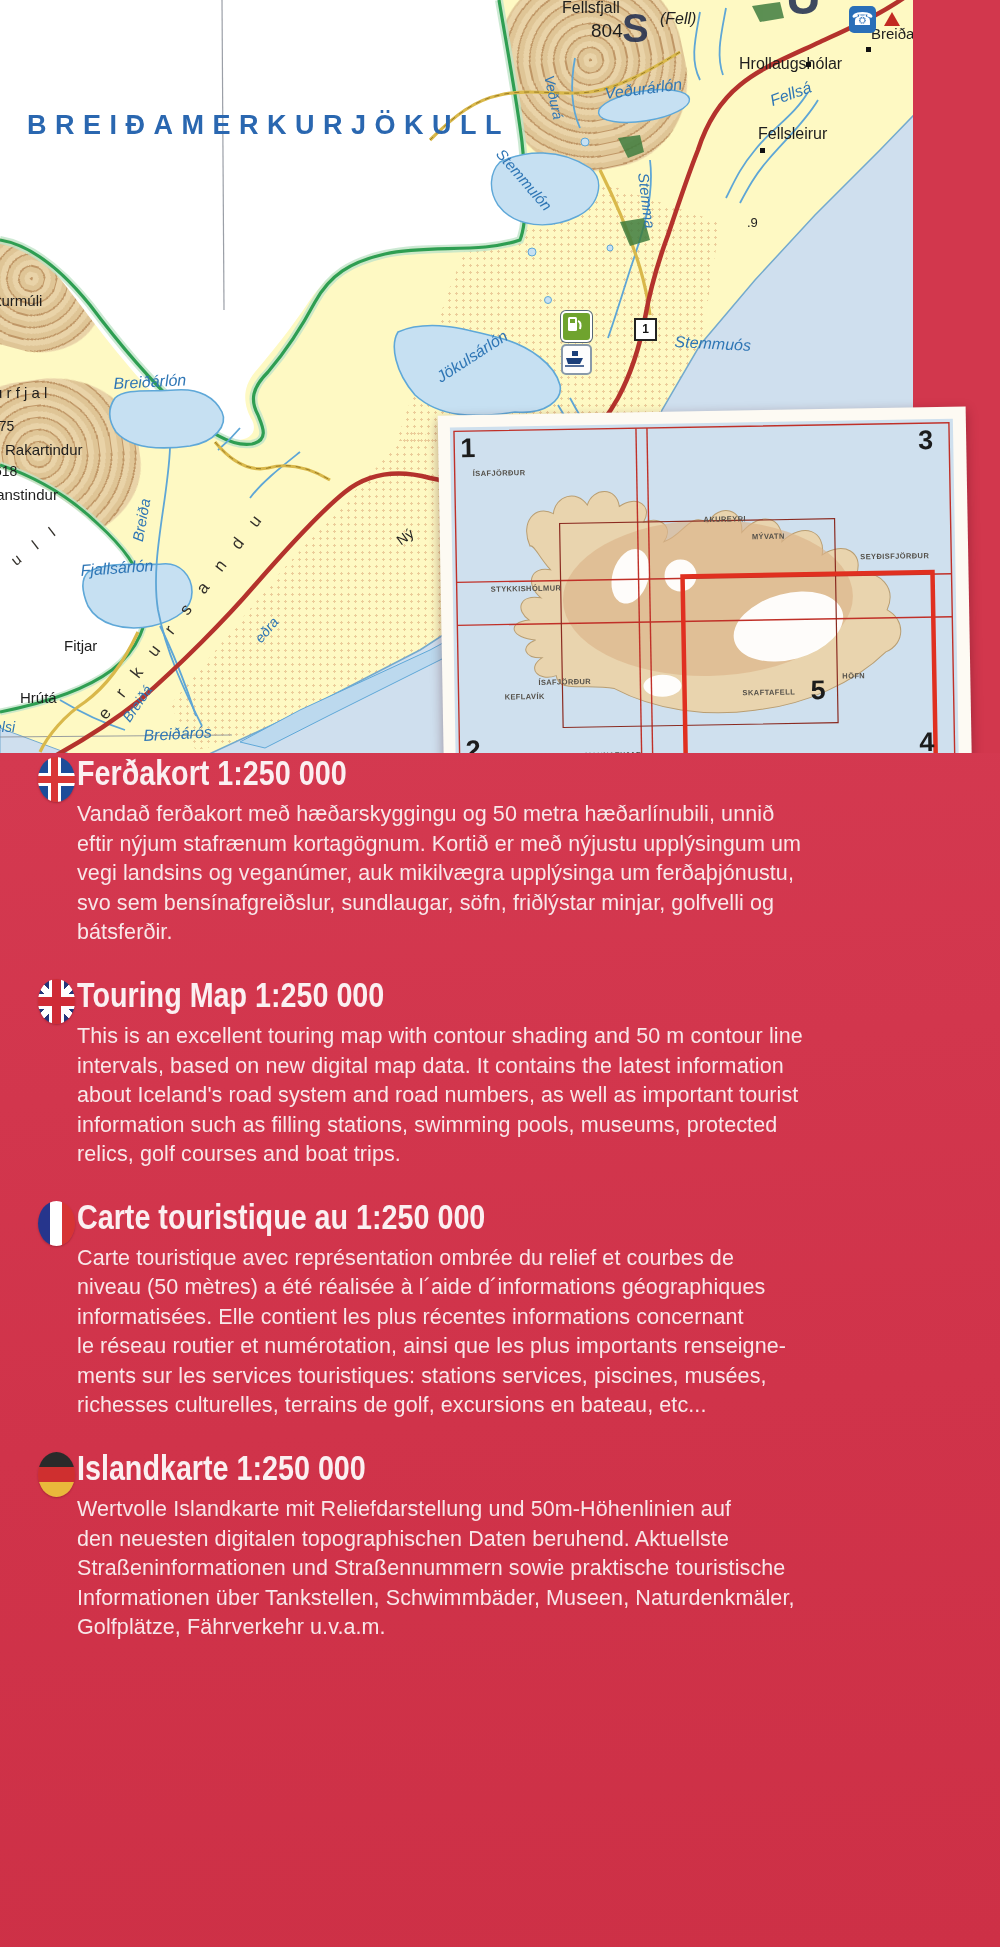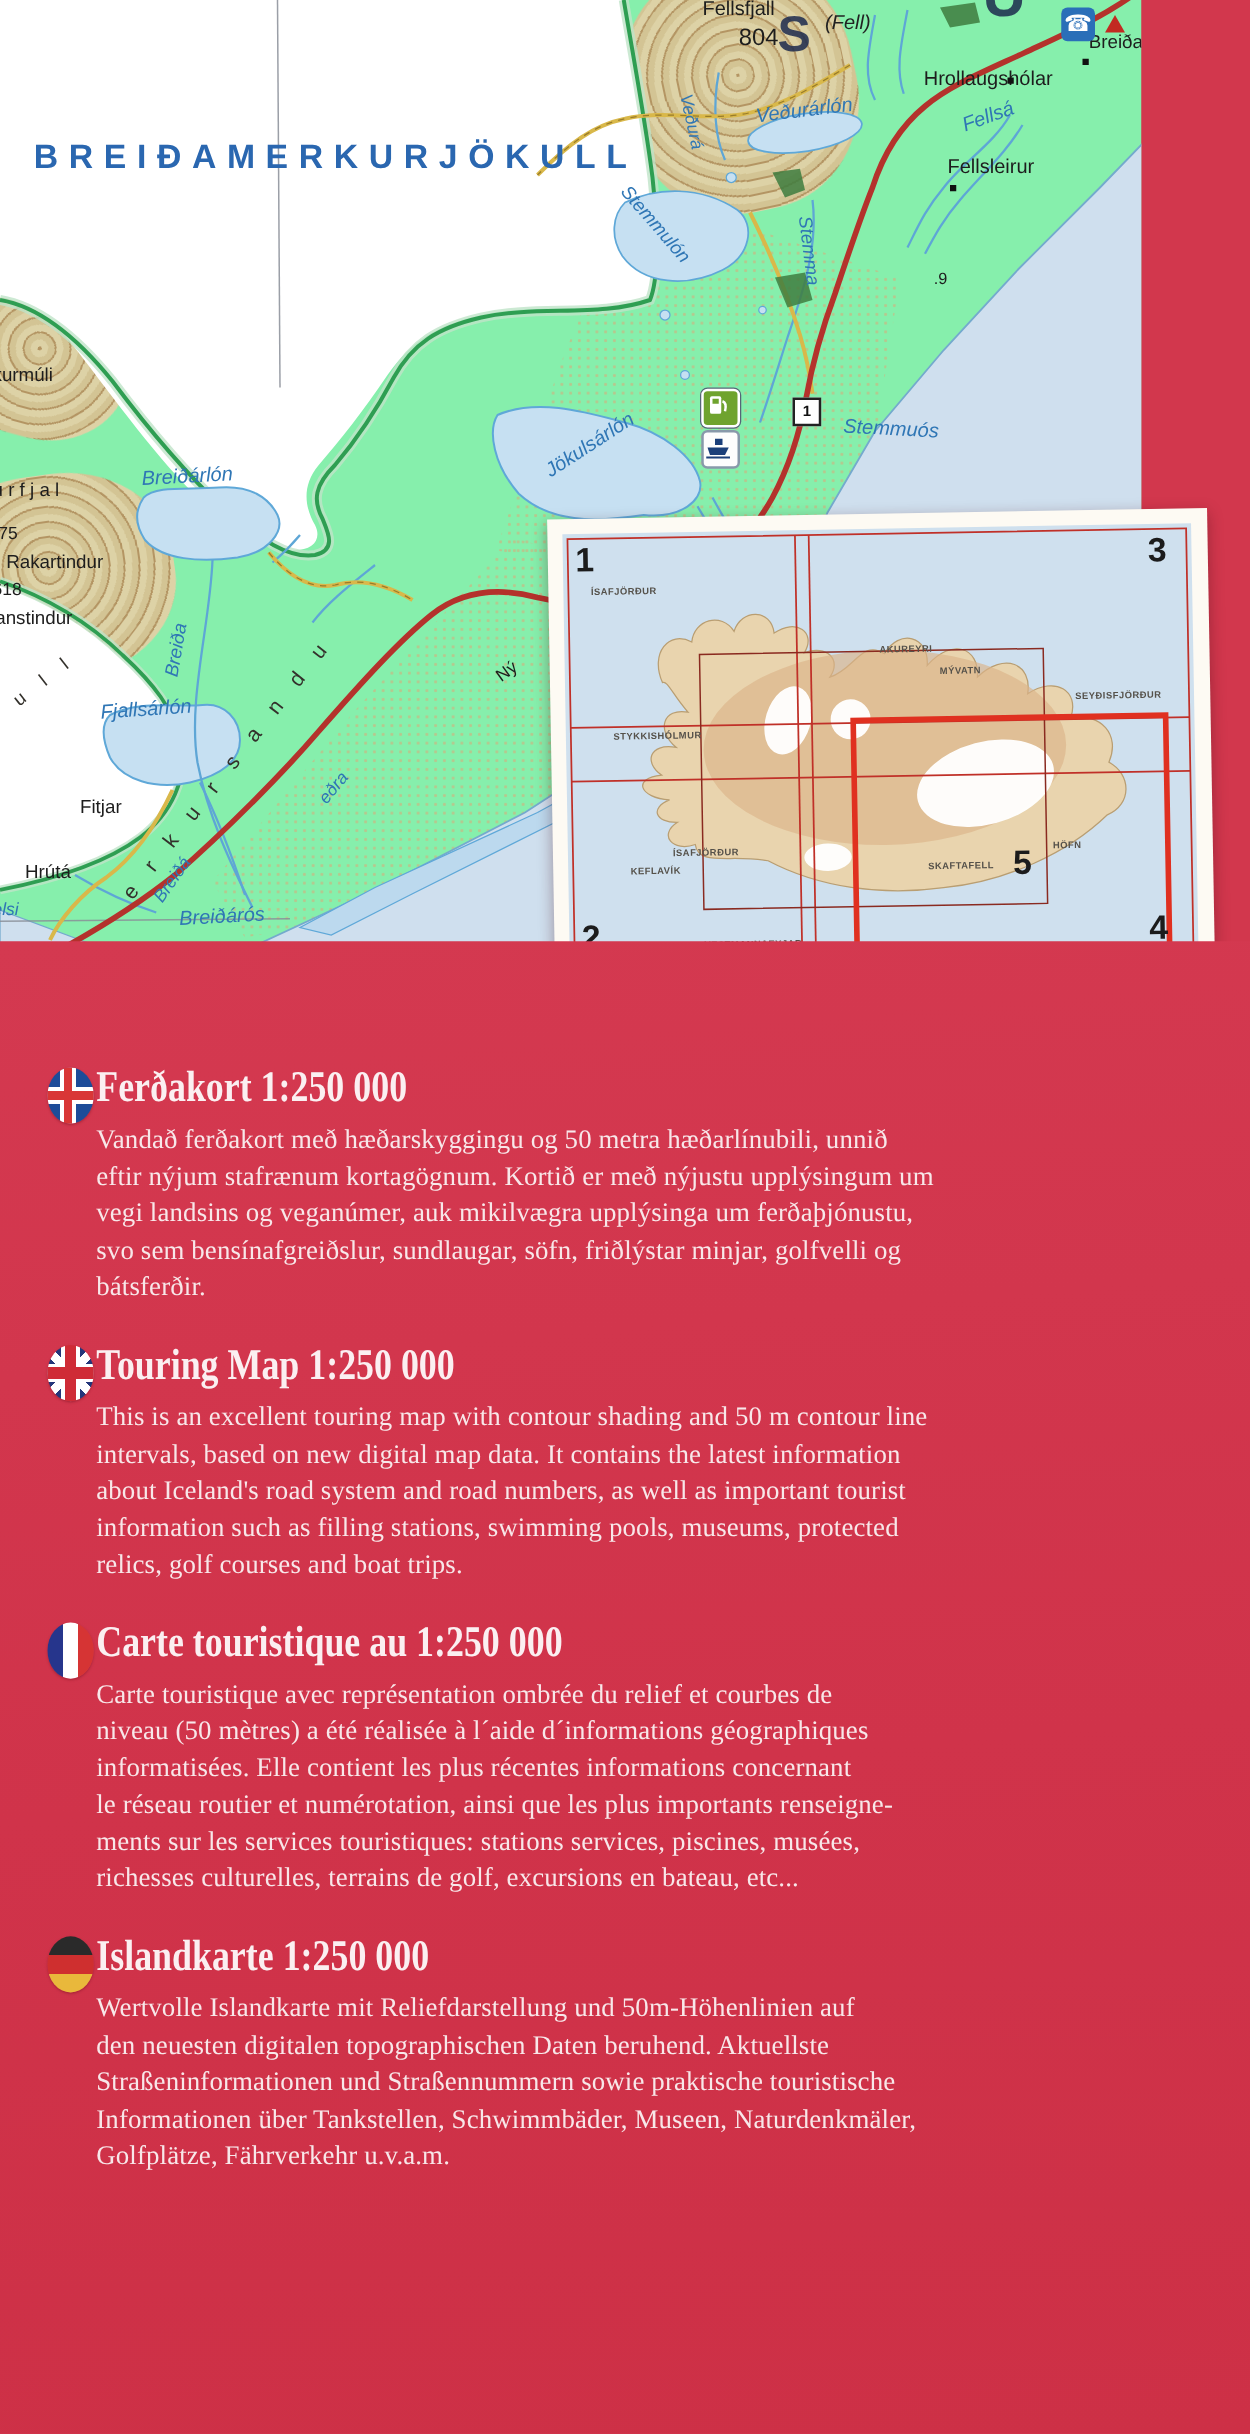--- a/index.html
+++ b/index.html
@@ -1,20 +1,20 @@
 <!DOCTYPE html>
 <html><head>
 <meta charset="utf-8">
 <style>
   html,body{margin:0;padding:0;}
   body{width:1000px;height:1947px;overflow:hidden;position:relative;
        font-family:"Liberation Sans",sans-serif;background:#d2374d;}
 
   
-  #map{position:absolute;left:0;top:0;width:913px;height:756px;background:#86efac;overflow:hidden;}
+  #map{position:absolute;left:0;top:0;width:913px;height:756px;background:#fef9c3;overflow:hidden;}
   .terrain{position:absolute;border-radius:45%;
      background:repeating-radial-gradient(circle at 50% 45%, #b98c5c 0 1.5px, #e7cfa6 1.5px 7px, #dcc092 7px 12px);
      filter:blur(0.4px);opacity:.9;}
   .stipple{position:absolute;opacity:.55;
      background-image:radial-gradient(#dca877 1px, transparent 1.4px);
      background-size:7px 7px;}
   #map svg{position:absolute;left:0;top:0;}
   .lbl{position:absolute;font-size:15px;color:#1d1d1d;white-space:nowrap;transform-origin:0 0;line-height:1;}
   .lbl.blue{color:#2f76b5;font-style:italic;}
   .lbl.itblk{font-style:italic;color:#222;}
@@ -36,21 +36,21 @@
          transform:rotate(-1deg);box-shadow:0 4px 12px rgba(70,15,25,.4);}
   #inset-map{position:absolute;left:12px;top:12px;right:13px;bottom:13px;background:#cfe0ee;overflow:hidden;}
   #inset-map svg{position:absolute;left:0;top:0;}
   .inum{position:absolute;font-weight:bold;font-size:27px;color:#1c1c1c;line-height:1;}
   .itown{position:absolute;font-size:7.5px;font-weight:bold;letter-spacing:.4px;color:#55514a;white-space:nowrap;}
 
   
   #panel{position:absolute;left:0;top:753px;width:1000px;height:1194px;
          background:linear-gradient(175deg,#d43950 0%, #d0334a 55%, #cd3046 100%);}
   .section{position:relative;margin:0 40px 27px 38px;padding-left:39px;}
-  #sections{padding-top:97px;font-family:Liberation Serif, serif;}
+  #sections{}
   .flag{position:absolute;left:0;top:4px;width:37px;height:45px;border-radius:50%;box-shadow:0 1px 2px rgba(90,10,20,.35);}
   .flag.is{background-image:
      linear-gradient(90deg,transparent 0 13px,#d93636 13px 20px,transparent 20px),
      linear-gradient(0deg,transparent 0 19px,#d93636 19px 26px,transparent 26px),
      linear-gradient(90deg,transparent 0 10px,#fff 10px 23px,transparent 23px),
      linear-gradient(0deg,transparent 0 16px,#fff 16px 29px,transparent 29px),
      linear-gradient(#1d4c99,#1d4c99);}
   .flag.gb{background-image:
      linear-gradient(90deg,transparent 0 14px,#cf2b36 14px 23px,transparent 23px),
      linear-gradient(0deg,transparent 0 18px,#cf2b36 18px 27px,transparent 27px),

